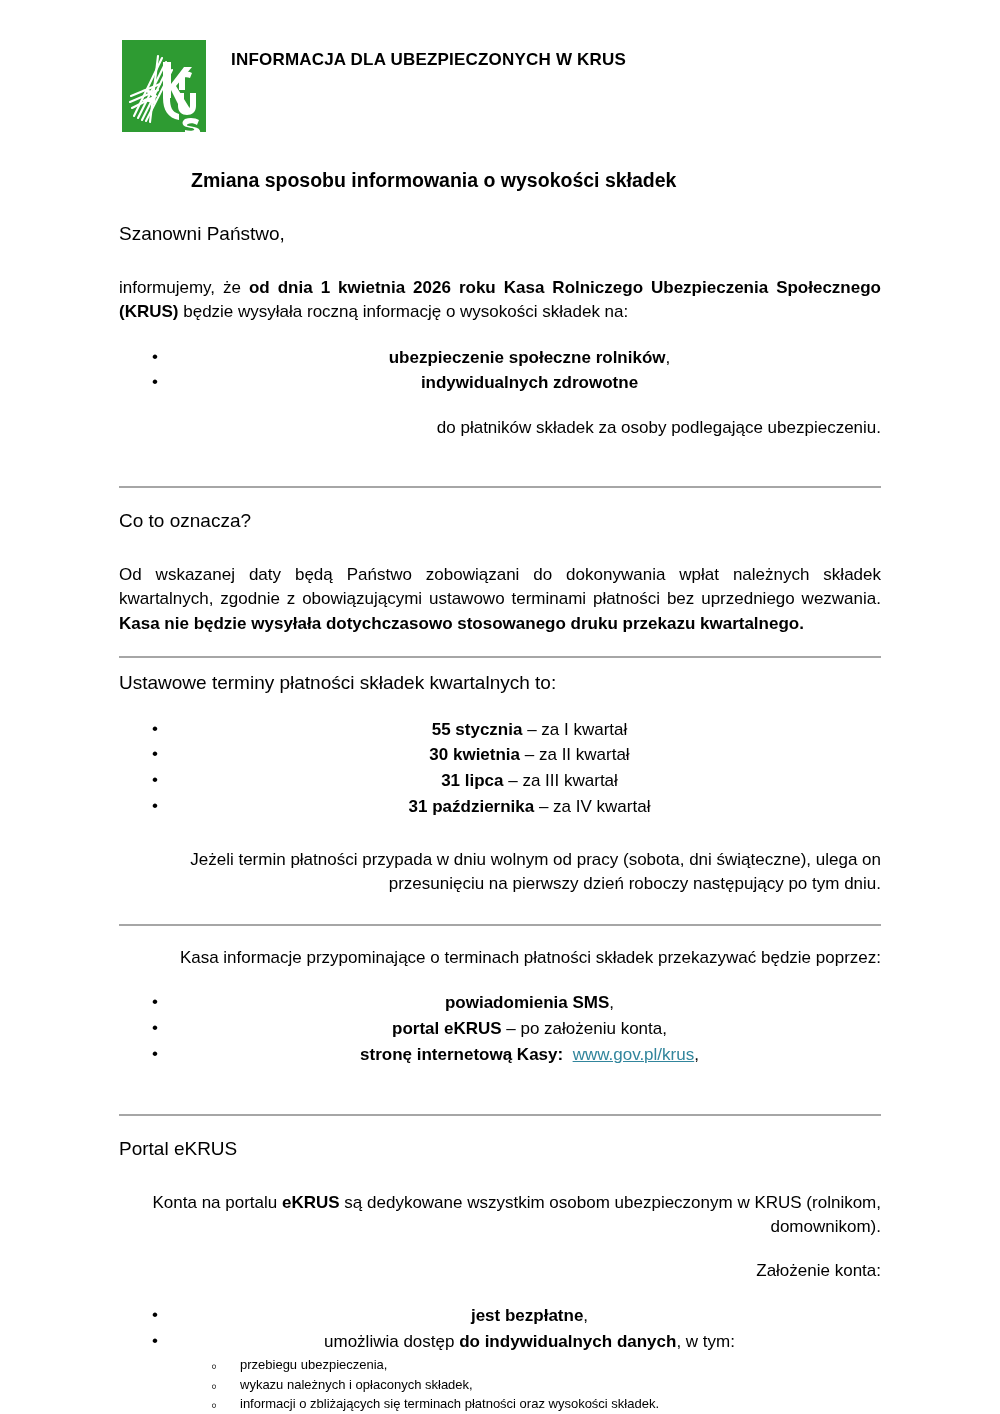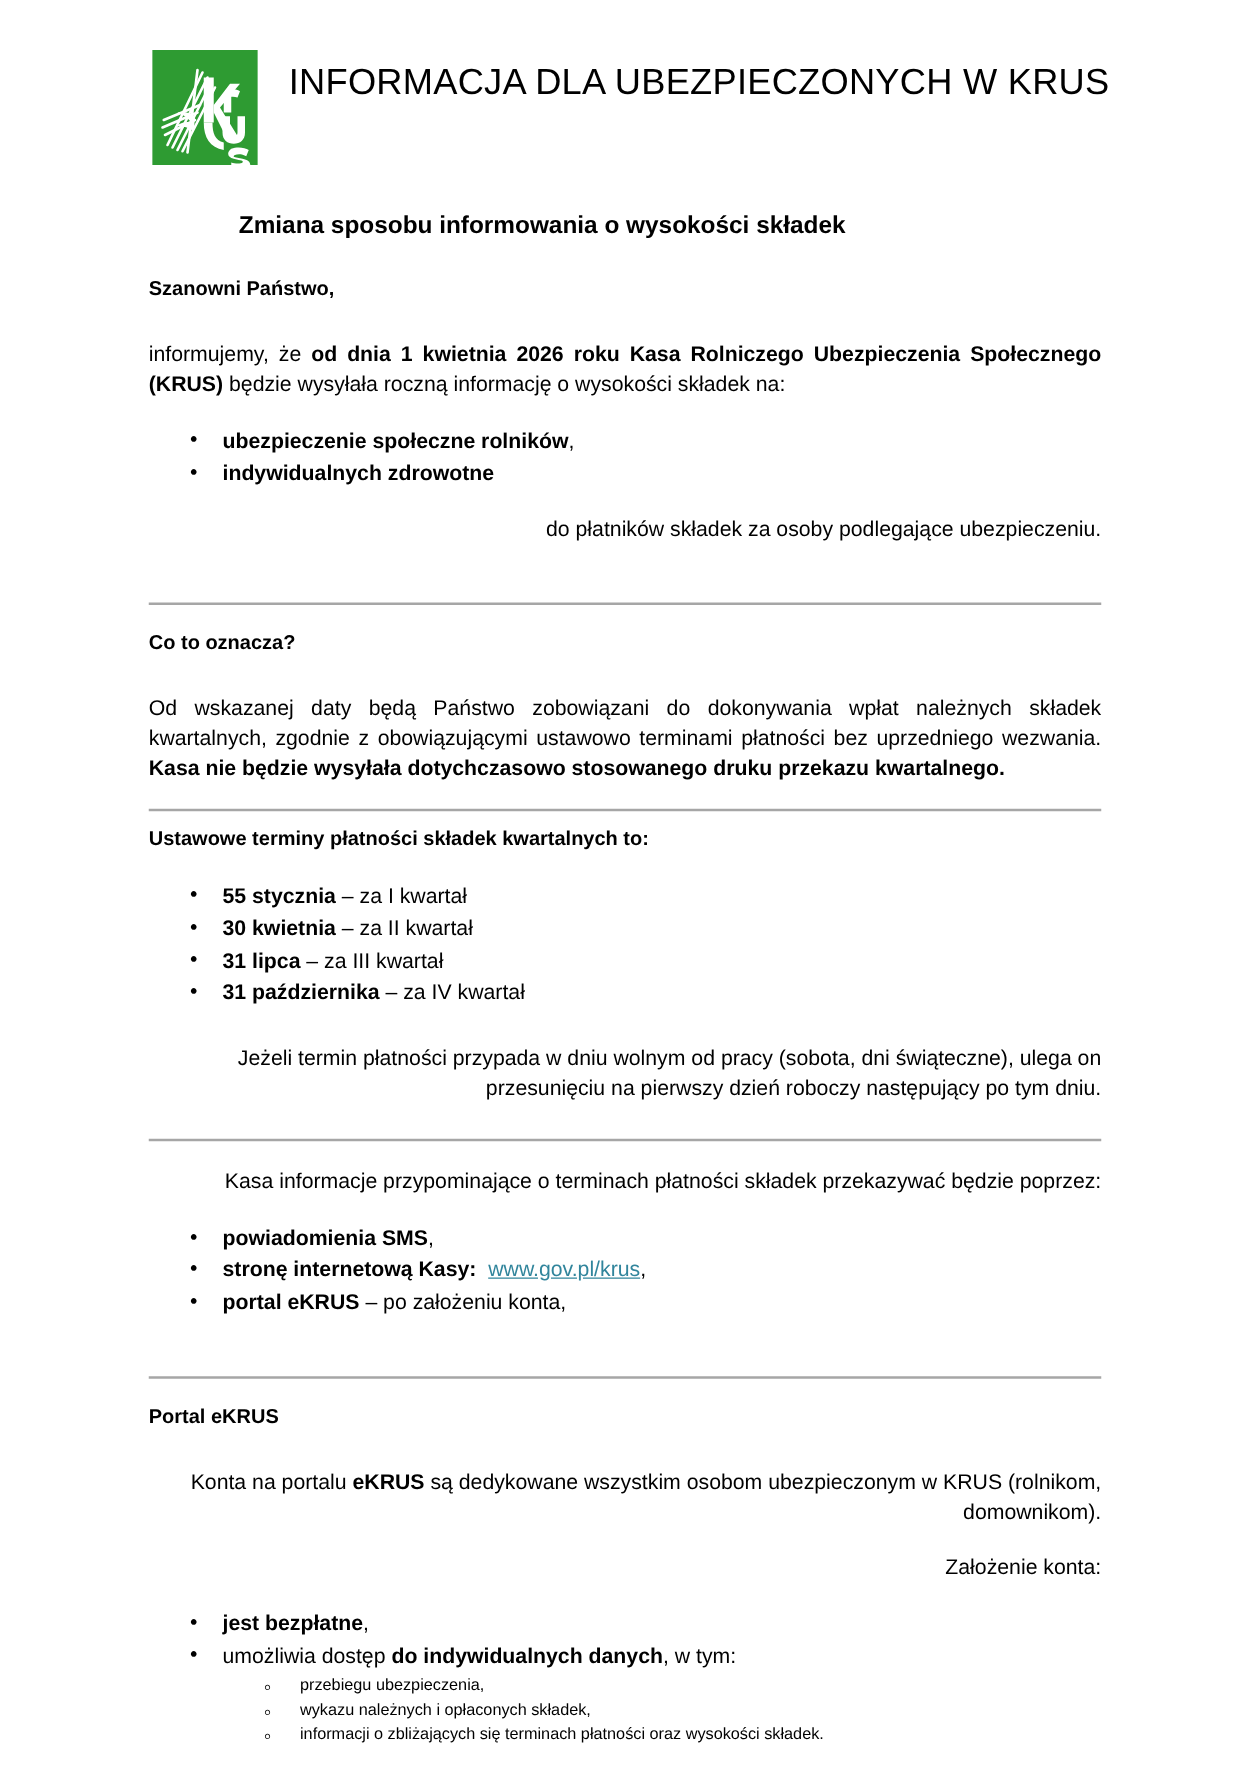--- a/index.html
+++ b/index.html
@@ -44,22 +44,22 @@
     margin-left: 3px;
   }
   .logo svg { display: block; width: 84px; height: 92px; }
 
   .title-block {
     flex: 1 1 auto;
     padding-left: 25px;
     padding-top: 10px;
   }
   .doc-title {
-    font-size: 29px;
-    font-weight: normal;
+    font-size: 17px;
+    font-weight: bold;
     letter-spacing: 0.2px;
     line-height: 1.15;
     white-space: nowrap;
   }
 
   .subtitle {
     font-size: 19.5px;
     font-weight: bold;
     text-align: left;
     margin-top: 36px;
@@ -72,22 +72,22 @@
   p.para {
     font-size: 17px;
     line-height: 1.42;
     margin: 0;
     text-align: justify;
   }
   p.left {
     text-align: right;
   }
   .h-label {
-    font-size: 16px;
-    font-weight: bold;
+    font-size: 19px;
+    font-weight: normal;
     margin: 0;
     line-height: 1.42;
   }
   b, strong { font-weight: bold; }
 
   .spacer-xs { height: 12px; }
   .spacer-s  { height: 20px; }
   .spacer-m  { height: 28px; }
   .spacer-xl { height: 46px; }
 
@@ -95,20 +95,21 @@
   ul.disc {
     list-style: none;
     margin: 0;
     padding: 0;
   }
   ul.disc > li {
     font-size: 17px;
     line-height: 1.52;
     position: relative;
     padding-left: 59px;
+    text-align: center;
   }
   ul.disc > li::before {
     content: "\2022";
     position: absolute;
     left: 33px;
     top: -1px;
     font-size: 17px;
     line-height: 1.52;
   }
   ul.circle {
@@ -244,22 +245,22 @@
     <div class="divider"></div>
 
     <div class="spacer-s"></div>
 
     <p class="para left">Kasa informacje przypominające o terminach płatności składek przekazywać będzie poprzez:</p>
 
     <div class="spacer-s"></div>
 
     <ul class="disc">
       <li><b>powiadomienia SMS</b><span>,</span></li>
+      <li><b>portal eKRUS</b><span> – po założeniu konta,</span></li>
       <li><b>stronę internetową Kasy:</b>&nbsp; <a class="link" href="#">www.gov.pl/krus</a><span>,</span></li>
-      <li><b>portal eKRUS</b><span> – po założeniu konta,</span></li>
     </ul>
 
     <div class="spacer-xl"></div>
 
     <div class="divider"></div>
 
     <div class="spacer-s"></div>
 
     <p class="h-label">Portal eKRUS</p>
 

